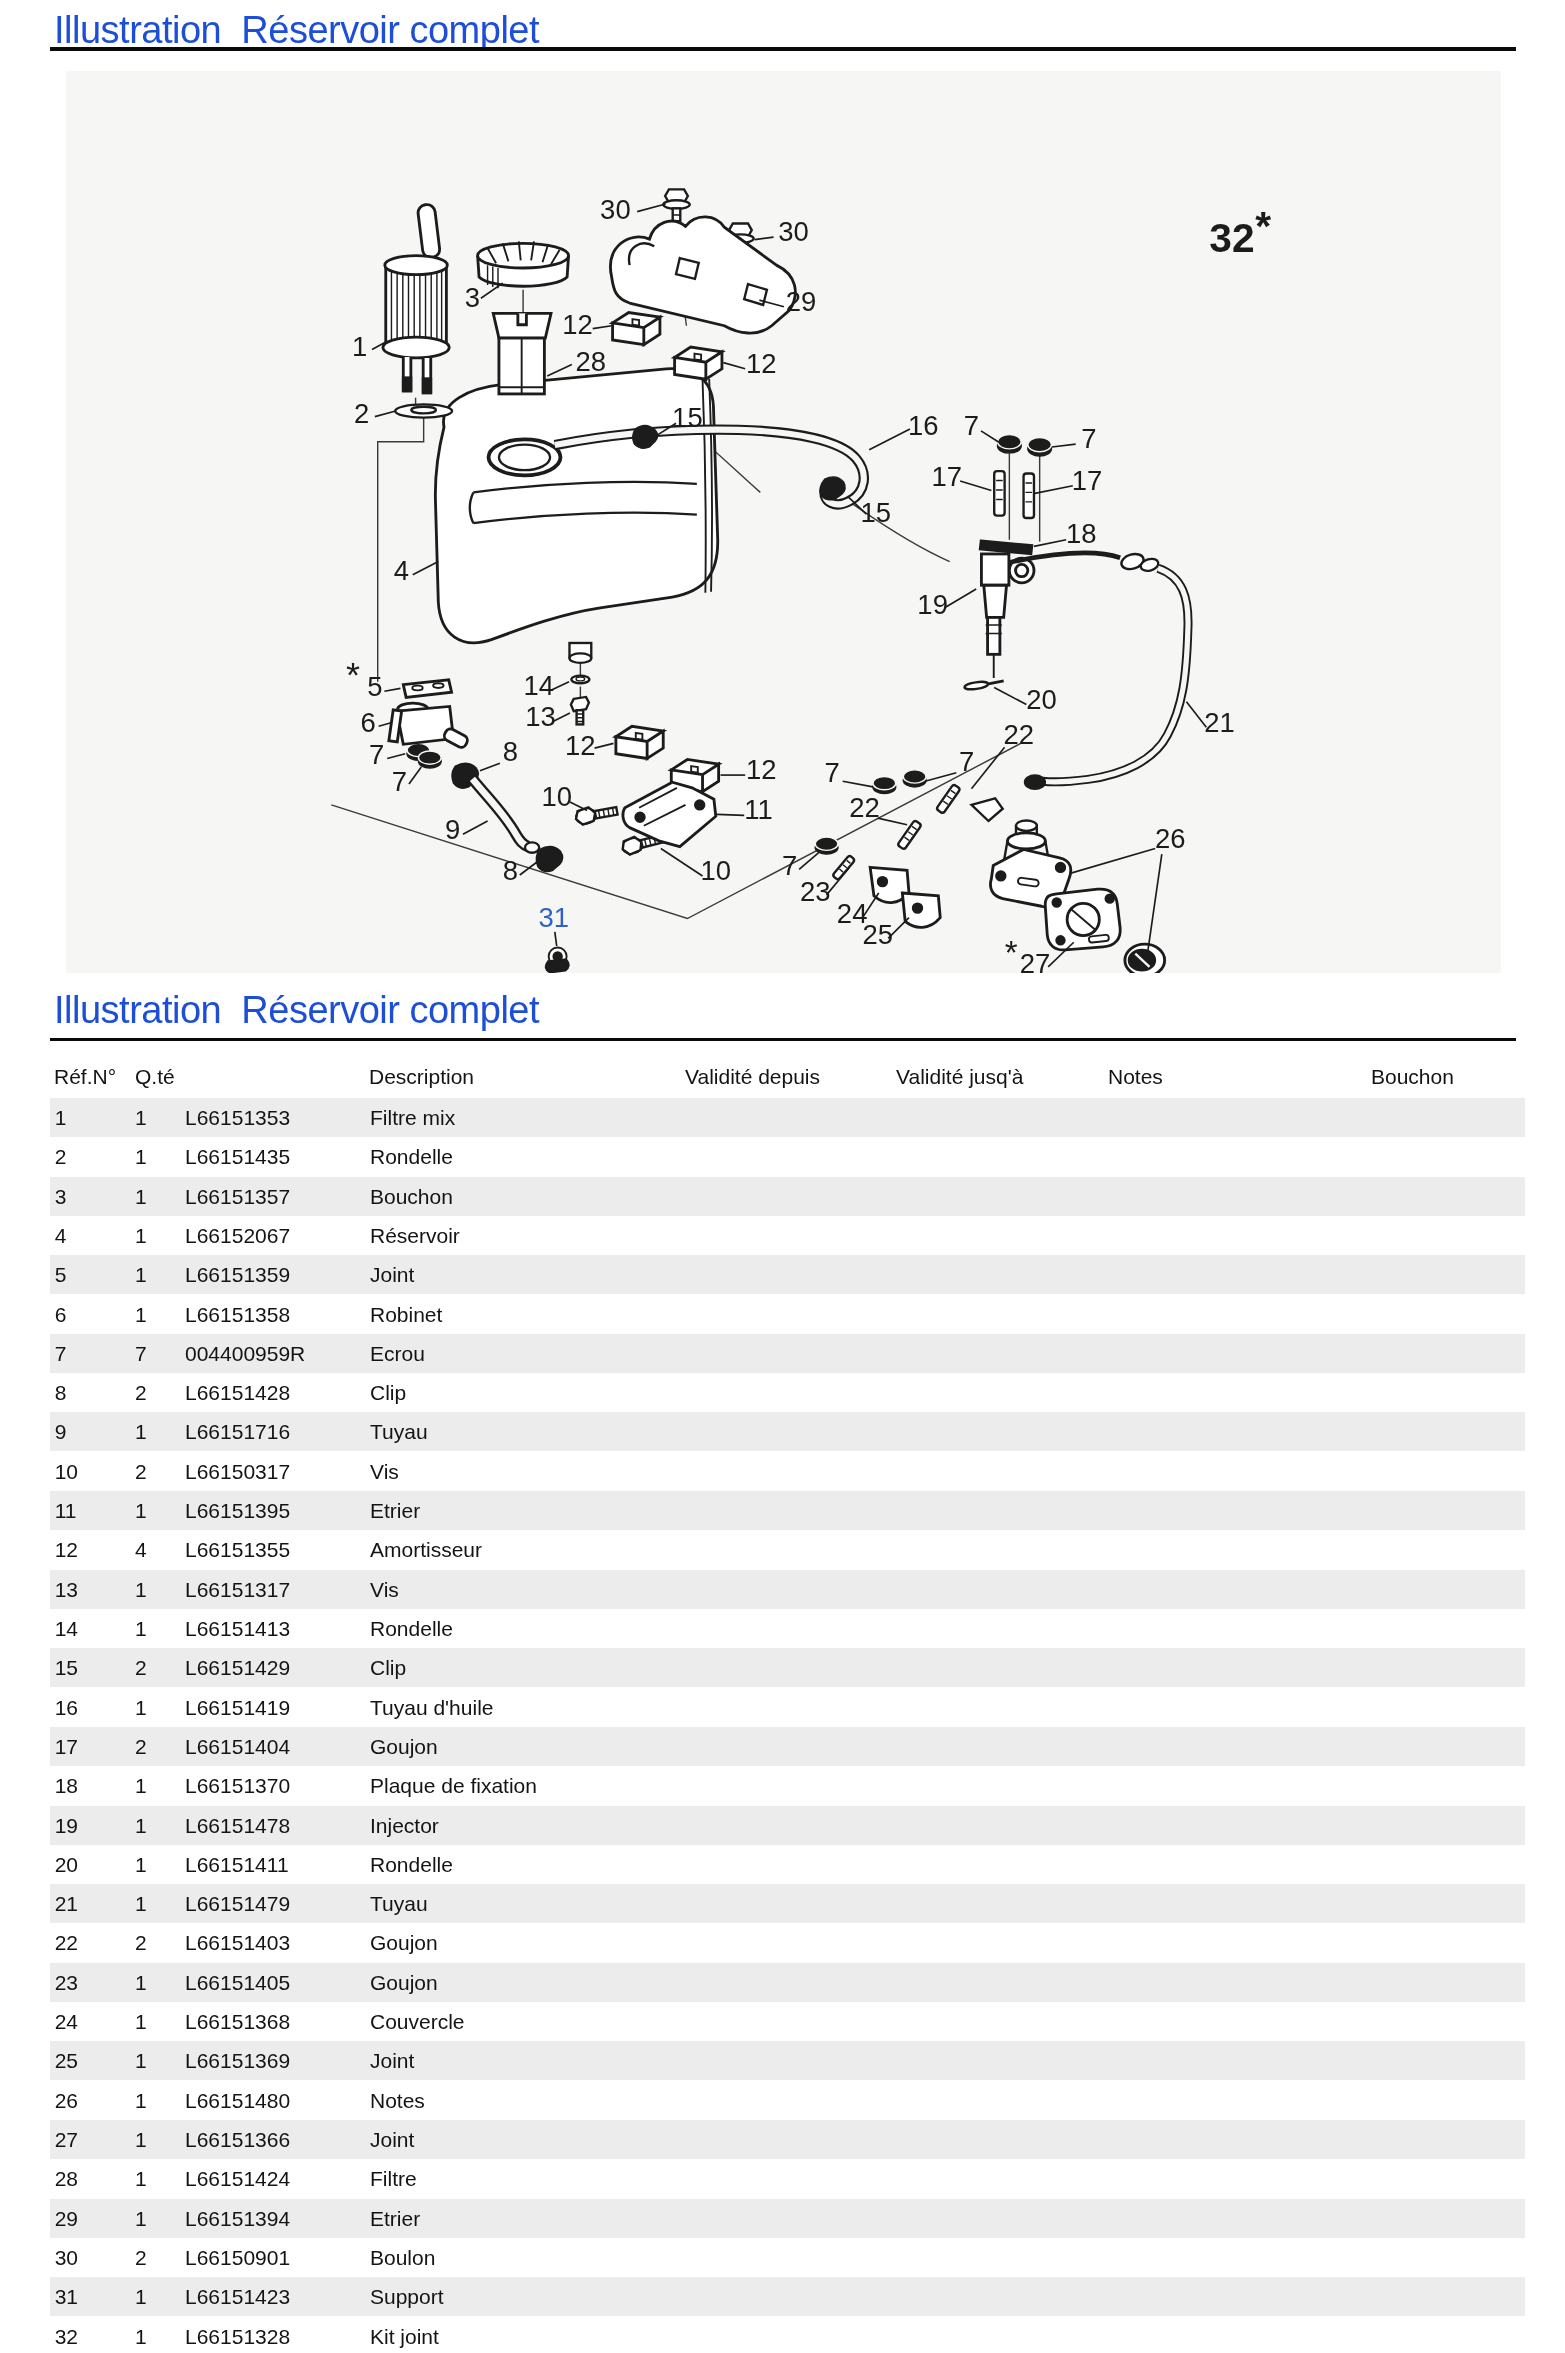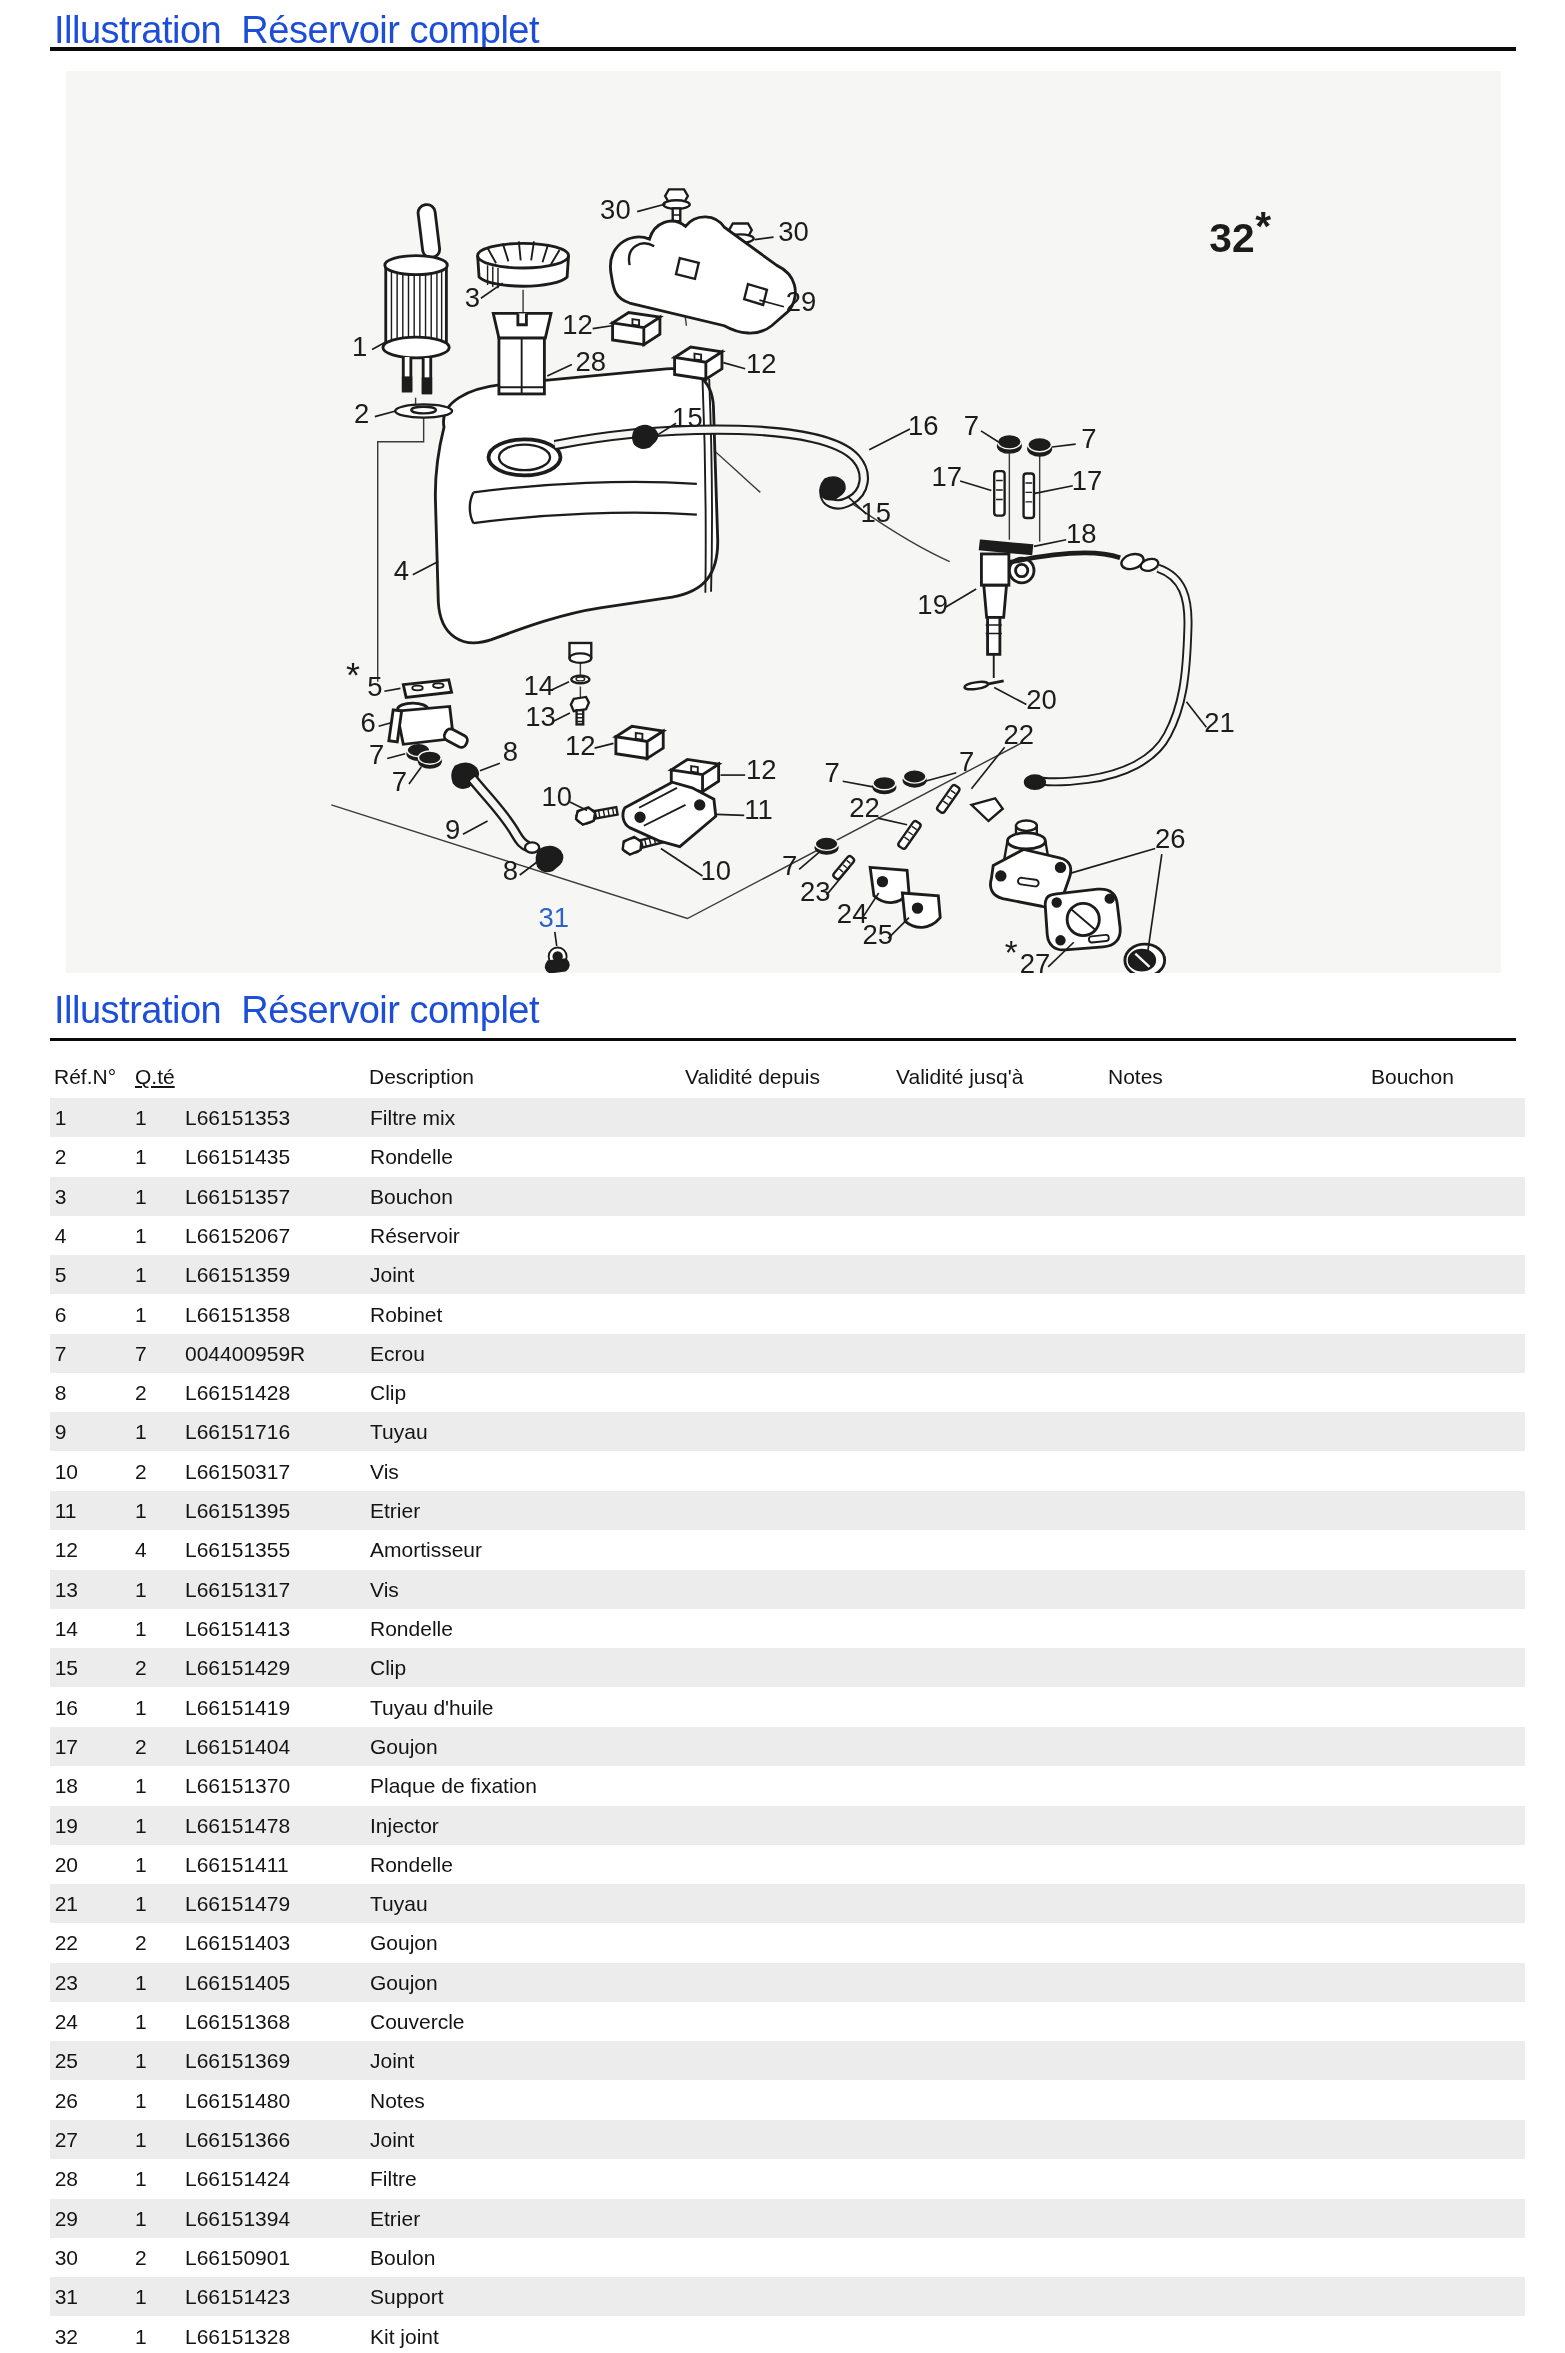--- a/index.html
+++ b/index.html
@@ -404,21 +404,21 @@
         <text x="2668" y="506" text-anchor="middle" fill="#1c1c1c" font-size="86" font-family="&quot;Liberation Sans&quot;, sans-serif" font-weight="700">*</text>
       </g>
 </svg>
 </div>
 
 <div class="page-title" id="title2">Illustration  Réservoir complet</div>
 <div class="rule" id="rule2"></div>
 
 <div id="thead">
     <div class="hcell" style="left: 54px;">Réf.N°</div>
-    <div class="hcell" style="left: 135px; text-decoration: underline;">Q.té</div>
+    <div class="hcell" style="left: 135px;">Q.té</div>
     <div class="hcell" style="left: 176px; margin-top: 46px;">Code de l'article</div>
     <div class="hcell" style="left: 369px;">Description</div>
     <div class="hcell" style="left: 685px;">Validité depuis</div>
     <div class="hcell" style="left: 896px;">Validité jusq'à</div>
     <div class="hcell" style="left: 1108px;">Notes</div>
     <div class="hcell" style="left: 1371px;">Bouchon</div>
   </div>
 <div id="rows">
     <div class="trow alt" style="top: 0px;">
       <div class="cell c-ref">1</div>

